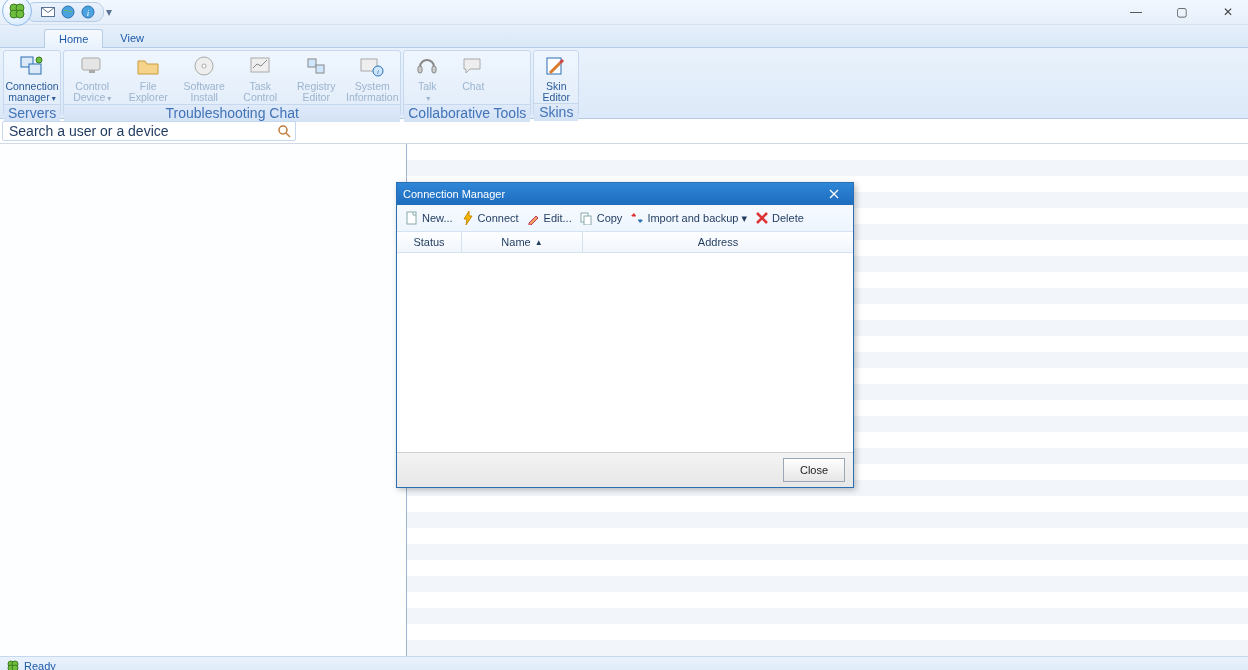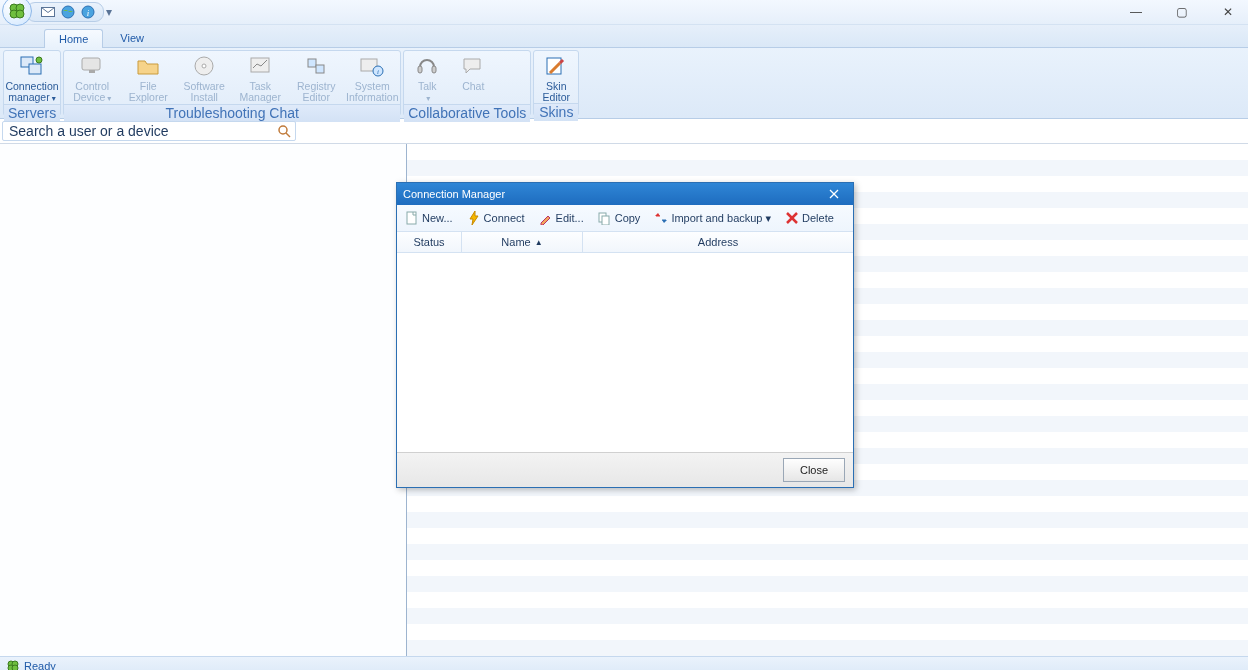--- a/index.html
+++ b/index.html
@@ -228,21 +228,20 @@
     display:flex;align-items:center;justify-content:center;
     color:#eaf4ff;
   }
   .modal-toolbar {
     height: 26px;
     border-bottom: 1px solid #d4e2f2;
     background: linear-gradient(#f6faff, #eef5fd);
     display: flex;
     align-items: center;
     padding: 0 4px;
-    gap: 6px;
   }
   .tbtn {
     display: flex;
     align-items: center;
     gap: 3px;
     font-size: 11px;
     color: #1f3a5f;
     padding: 2px 4px;
   }
   .tbtn .ticon { width:14px;height:14px;display:flex;align-items:center;justify-content:center;}
@@ -385,21 +384,21 @@
 Install</span>
       </div>
       <div class="ribbon-btn disabled">
         <span class="ricon">
             <svg width="26" height="24" viewBox="0 0 26 24">
               <rect x="4" y="4" width="18" height="14" fill="#eee" stroke="#aaa"></rect>
               <polyline points="6,14 10,10 14,12 20,6" fill="none" stroke="#888"></polyline>
             </svg>
           </span>
         <span class="rlabel">Task
-Manager</span>
+Control</span>
       </div>
       <div class="ribbon-btn disabled">
         <span class="ricon">
             <svg width="26" height="24" viewBox="0 0 26 24">
               <rect x="5" y="5" width="8" height="8" fill="#cfe6ff" stroke="#888"></rect>
               <rect x="13" y="11" width="8" height="8" fill="#cfe6ff" stroke="#888"></rect>
             </svg>
           </span>
         <span class="rlabel">Registry
 Editor</span>

